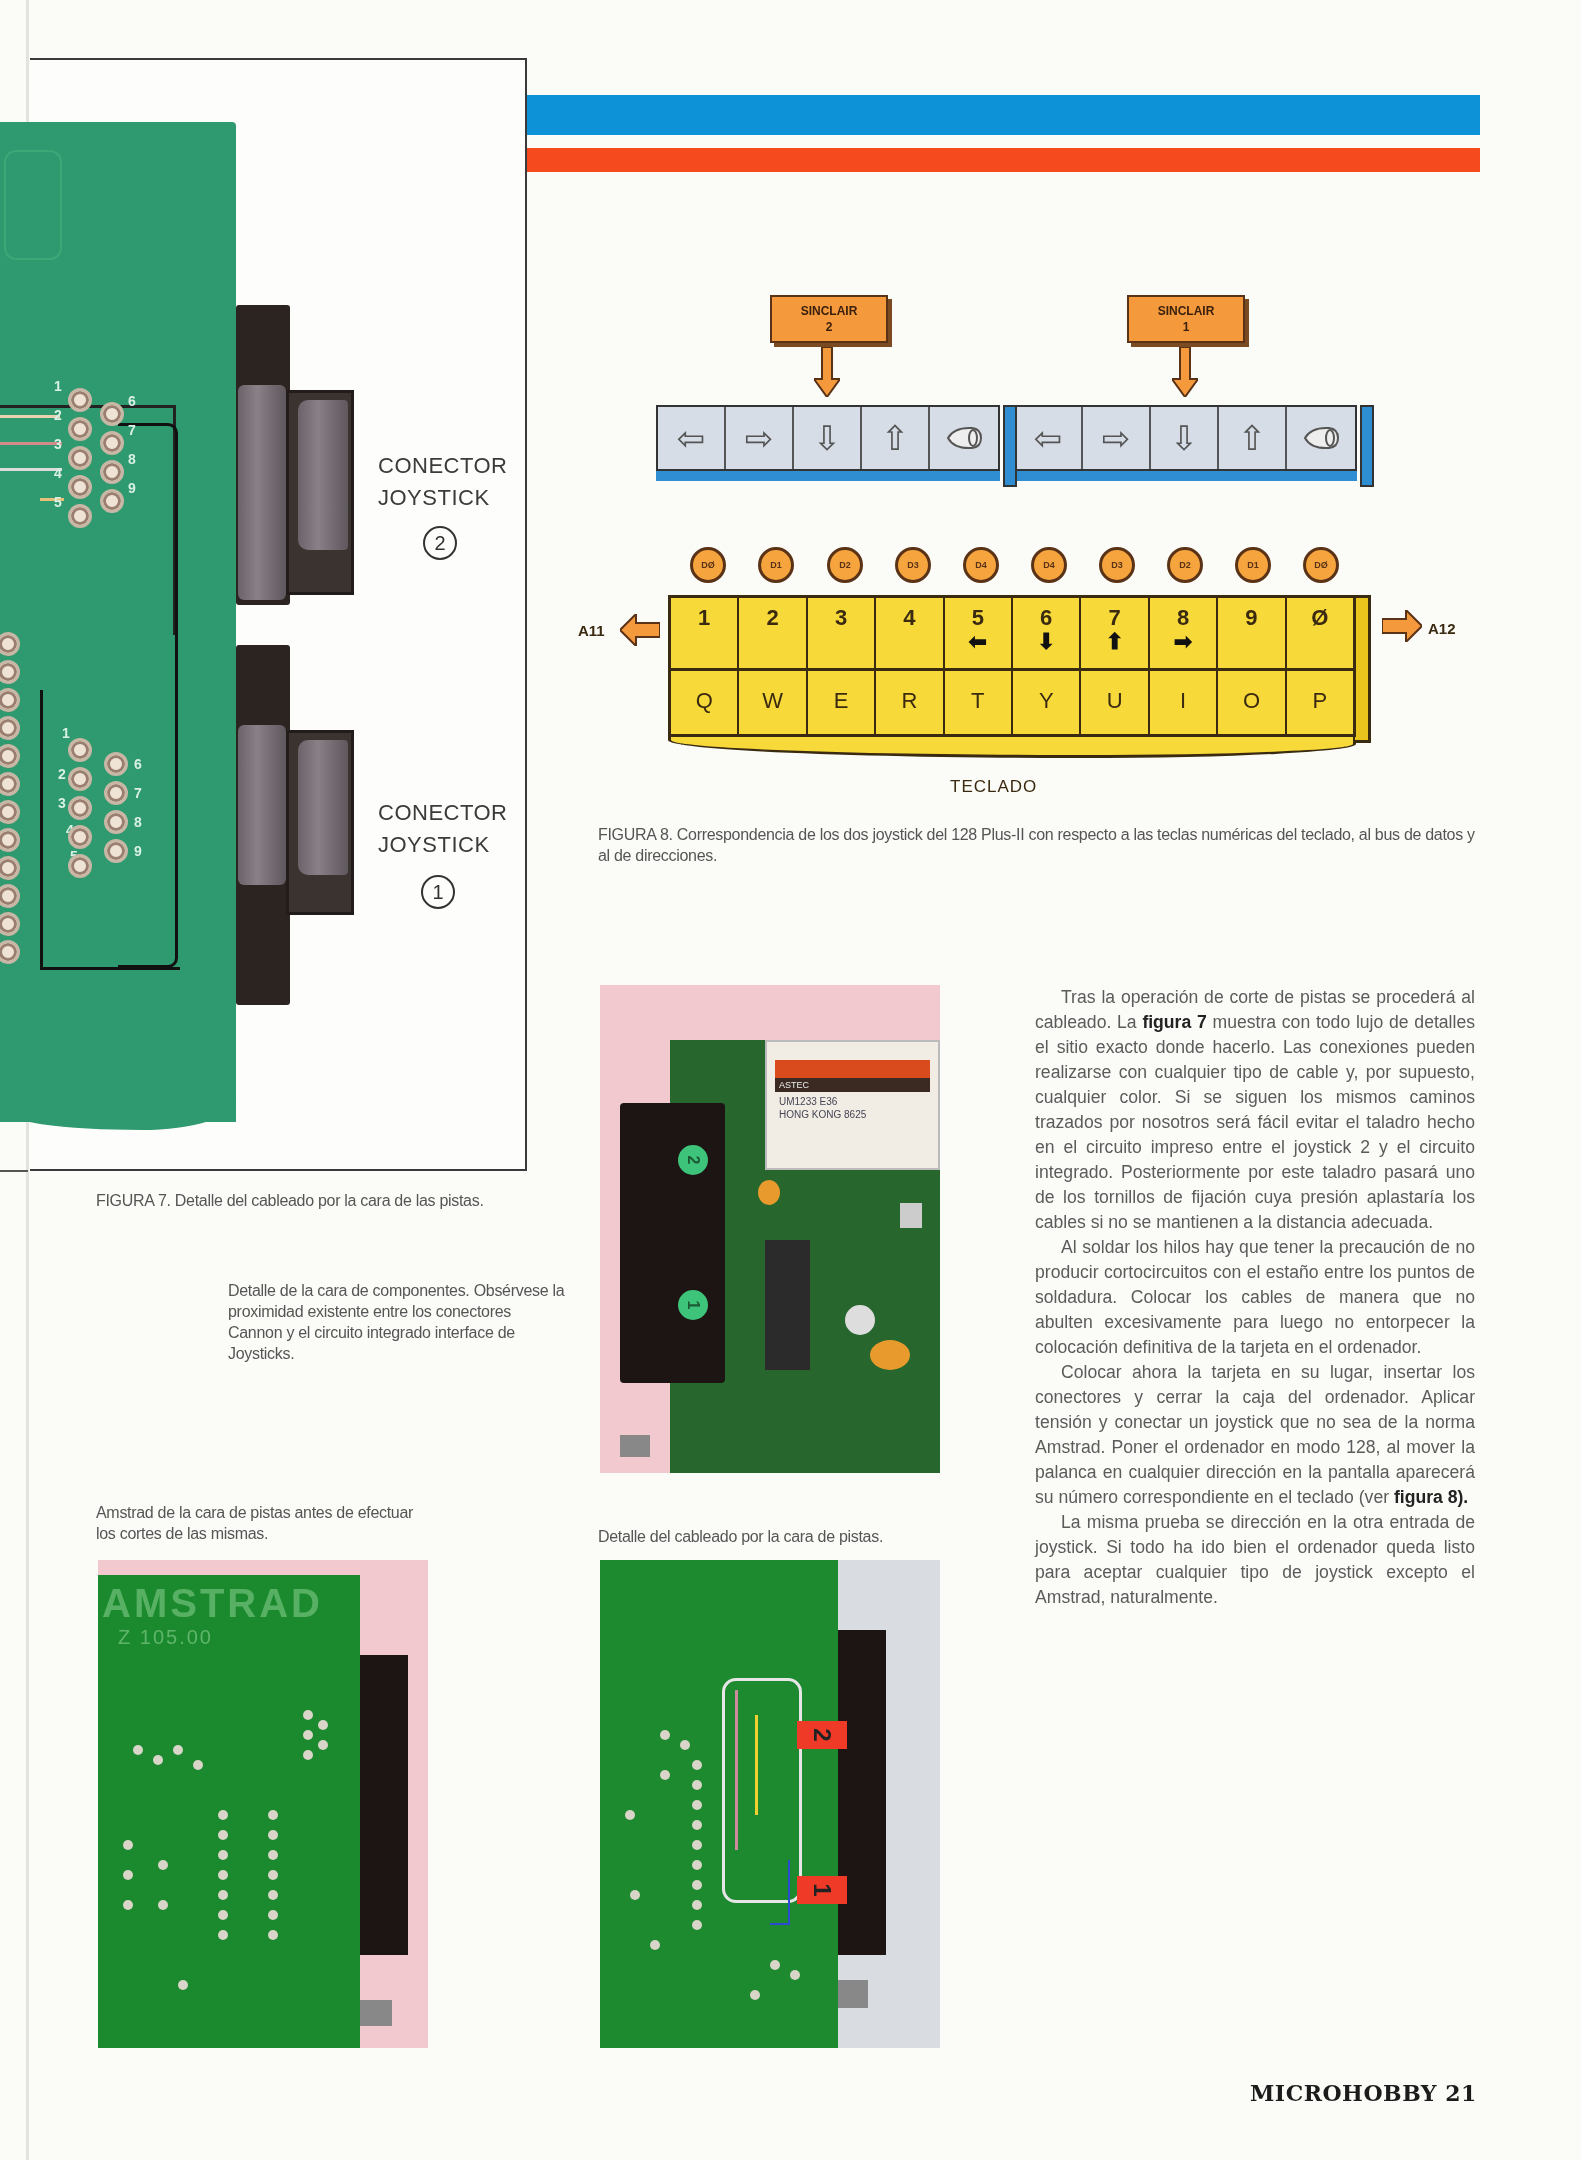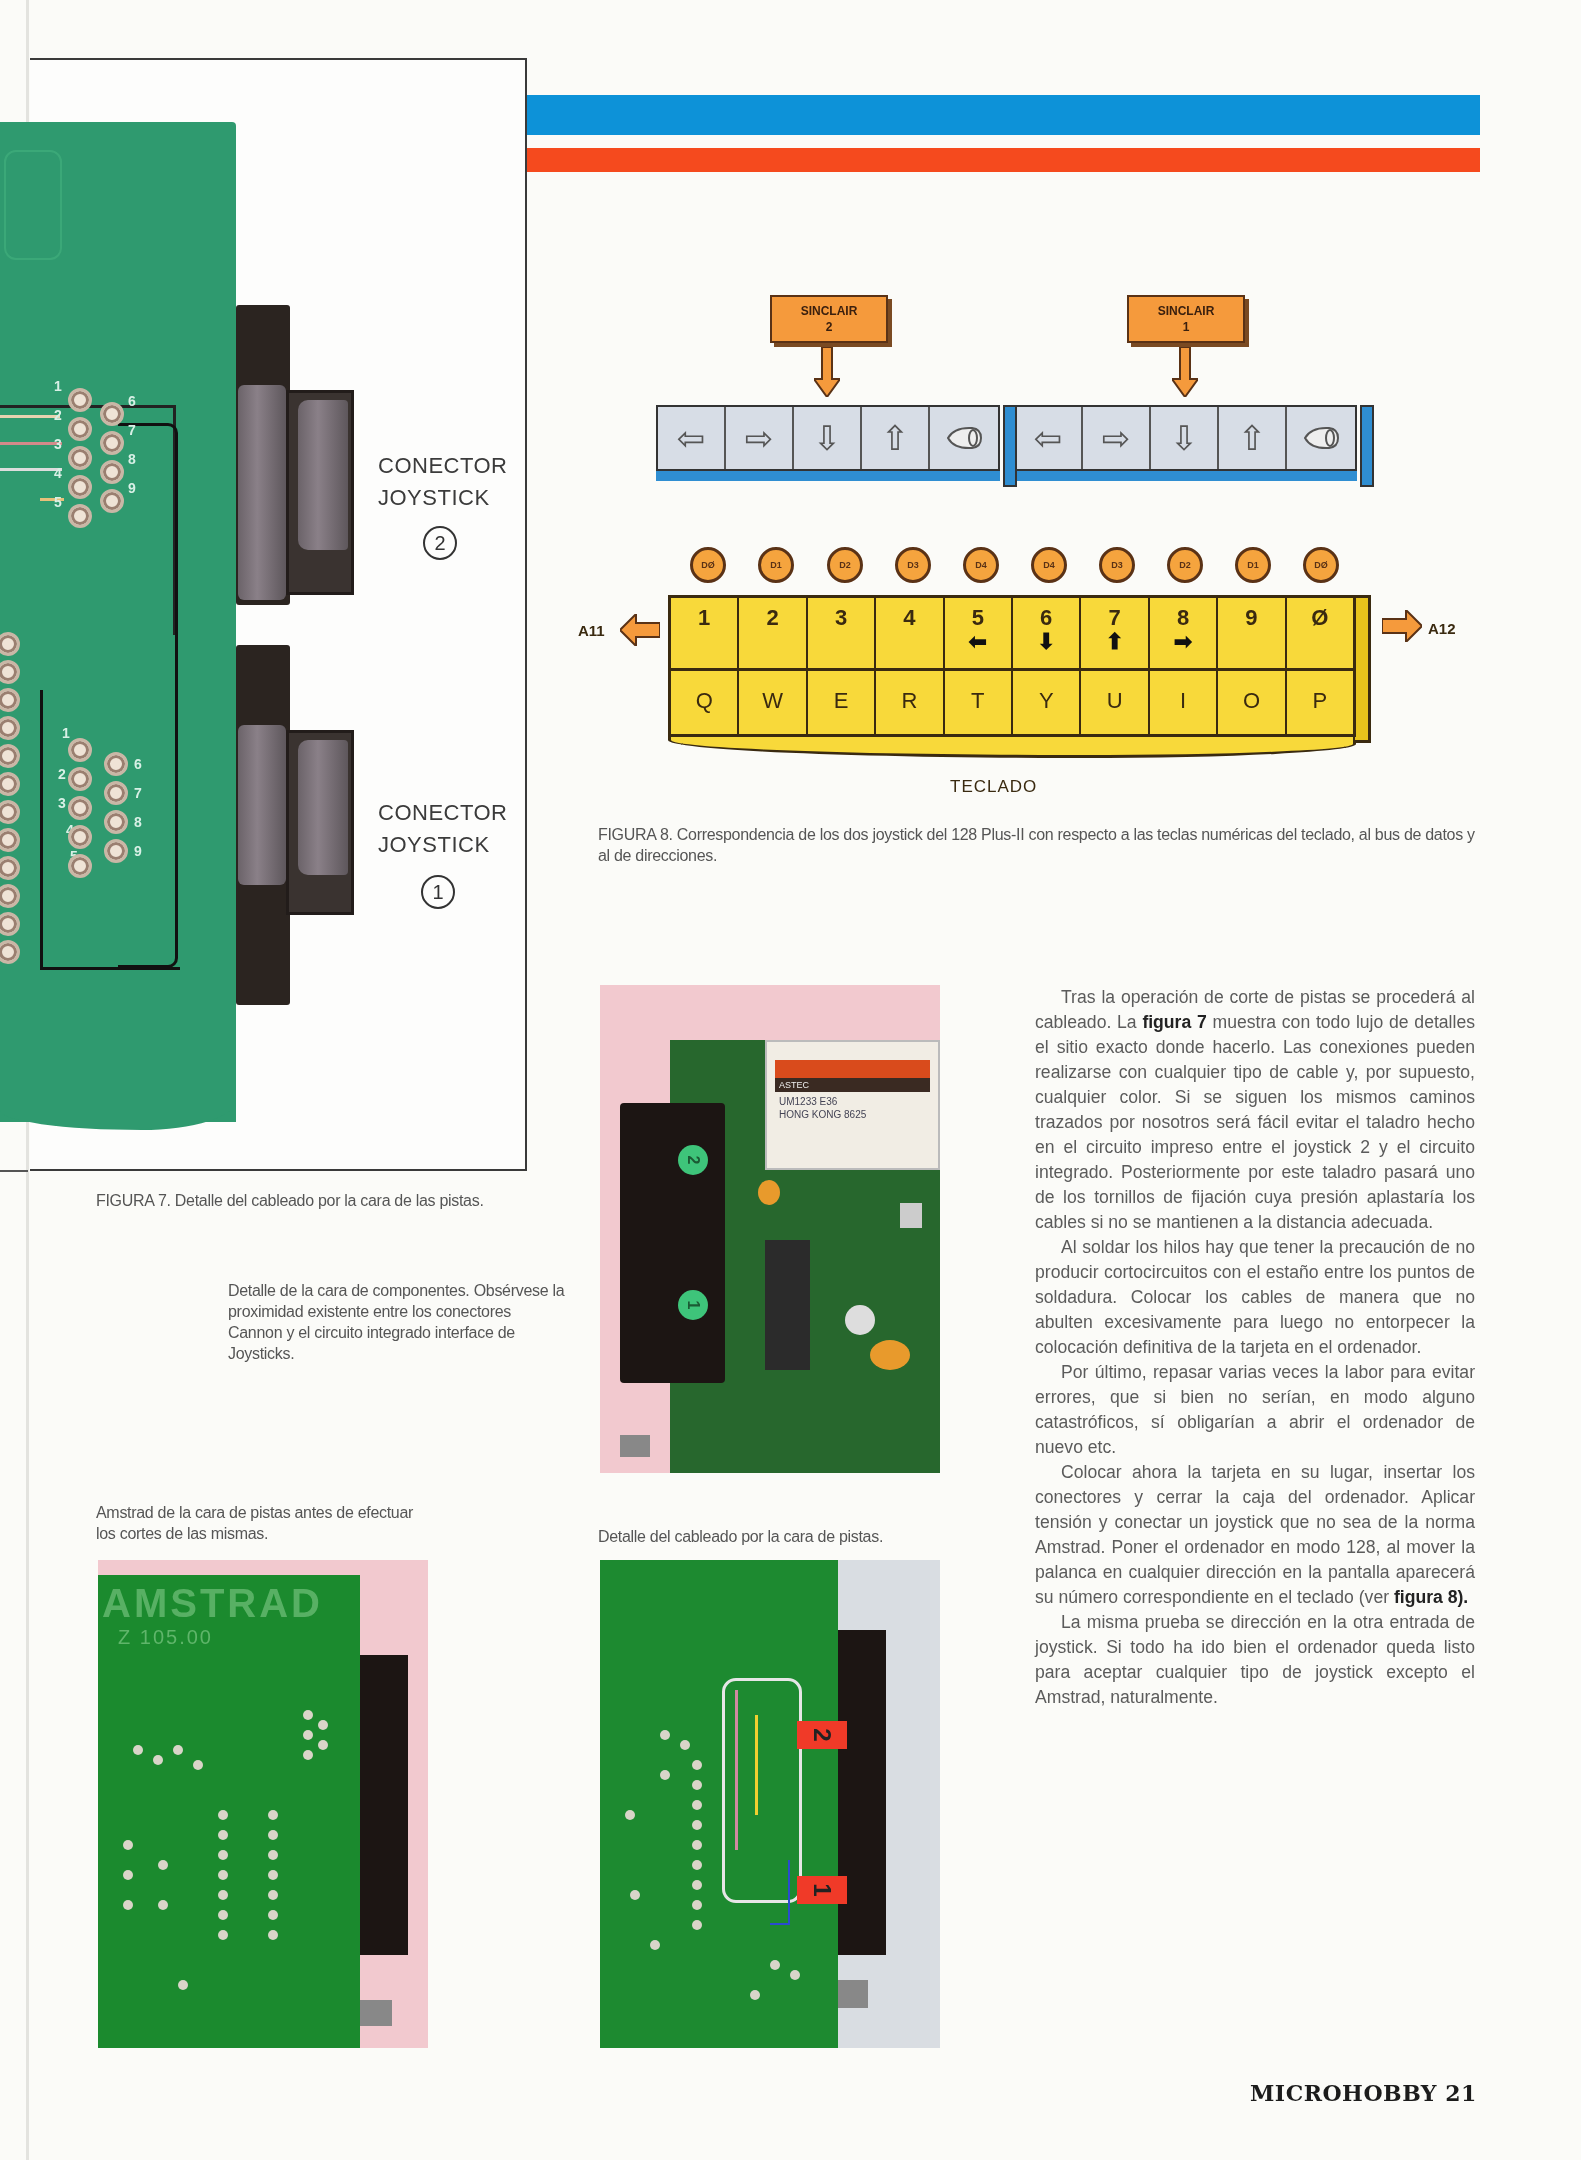--- a/index.html
+++ b/index.html
@@ -329,18 +329,17 @@
   <span class="solder" style="left:170px;top:400px"></span>
     <span class="solder" style="left:190px;top:410px"></span>
     <span class="solder" style="left:150px;top:430px"></span>
     <span class="solder" style="left:30px;top:330px"></span>
     <span class="solder" style="left:50px;top:380px"></span>
 </div>
 
 <div class="abs body-text">
   <p><span>Tras la operación de corte de pistas se procederá al cableado. La </span><b>figura 7</b><span> muestra con todo lujo de detalles el sitio exacto donde hacerlo. Las conexiones pueden realizarse con cualquier tipo de cable y, por supuesto, cualquier color. Si se siguen los mismos caminos trazados por nosotros será fácil evitar el taladro hecho en el circuito impreso entre el joystick 2 y el circuito integrado. Posteriormente por este taladro pasará uno de los tornillos de fijación cuya presión aplastaría los cables si no se mantienen a la distancia adecuada.</span></p>
   <p>Al soldar los hilos hay que tener la precaución de no producir cortocircuitos con el estaño entre los puntos de soldadura. Colocar los cables de manera que no abulten excesivamente para luego no entorpecer la colocación definitiva de la tarjeta en el ordenador.</p>
-  <p>Por último, repasar varias veces la labor para evitar errores, que si bien no serían, en modo alguno catastróficos, sí obligarían a abrir el ordenador de nuevo etc.</p>
   <p><span>Colocar ahora la tarjeta en su lugar, insertar los conectores y cerrar la caja del ordenador. Aplicar tensión y conectar un joystick que no sea de la norma Amstrad. Poner el ordenador en modo 128, al mover la palanca en cualquier dirección en la pantalla aparecerá su número correspondiente en el teclado (ver </span><b>figura 8).</b><span></span></p>
   <p>La misma prueba se dirección en la otra entrada de joystick. Si todo ha ido bien el ordenador queda listo para aceptar cualquier tipo de joystick excepto el Amstrad, naturalmente.</p>
 </div>
 
 <div class="abs folio">MICROHOBBY 21</div>
 
 </body></html>

